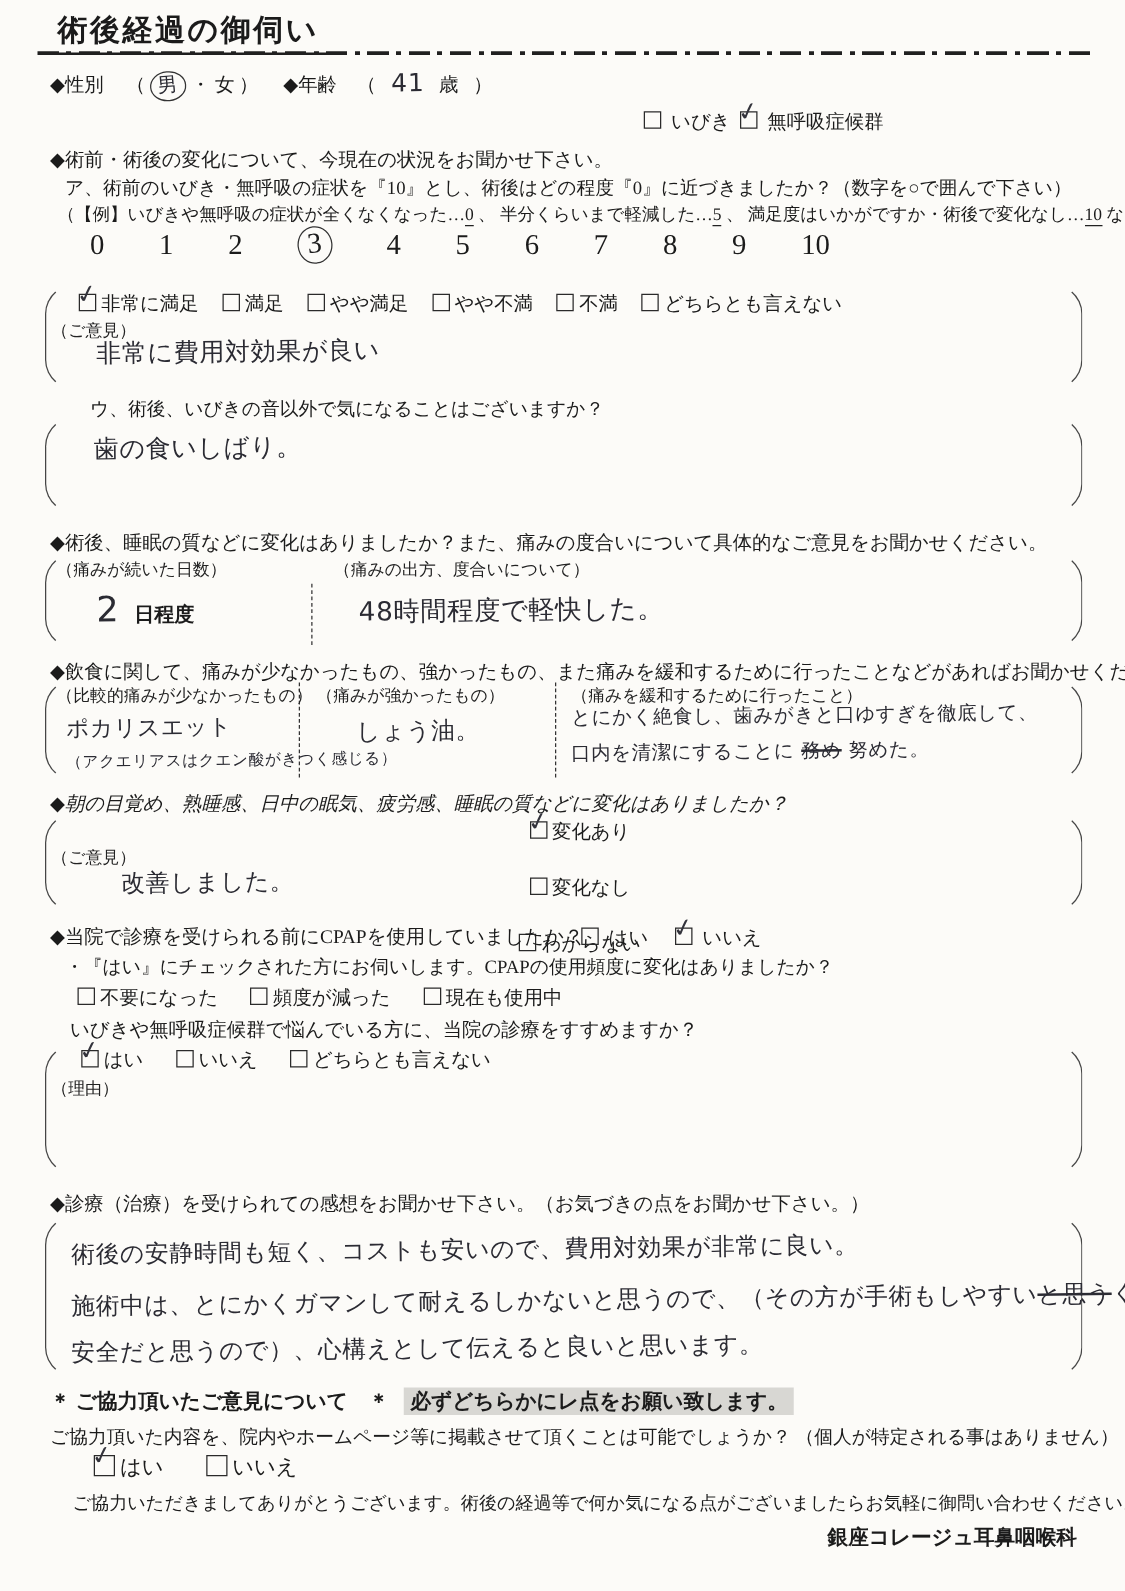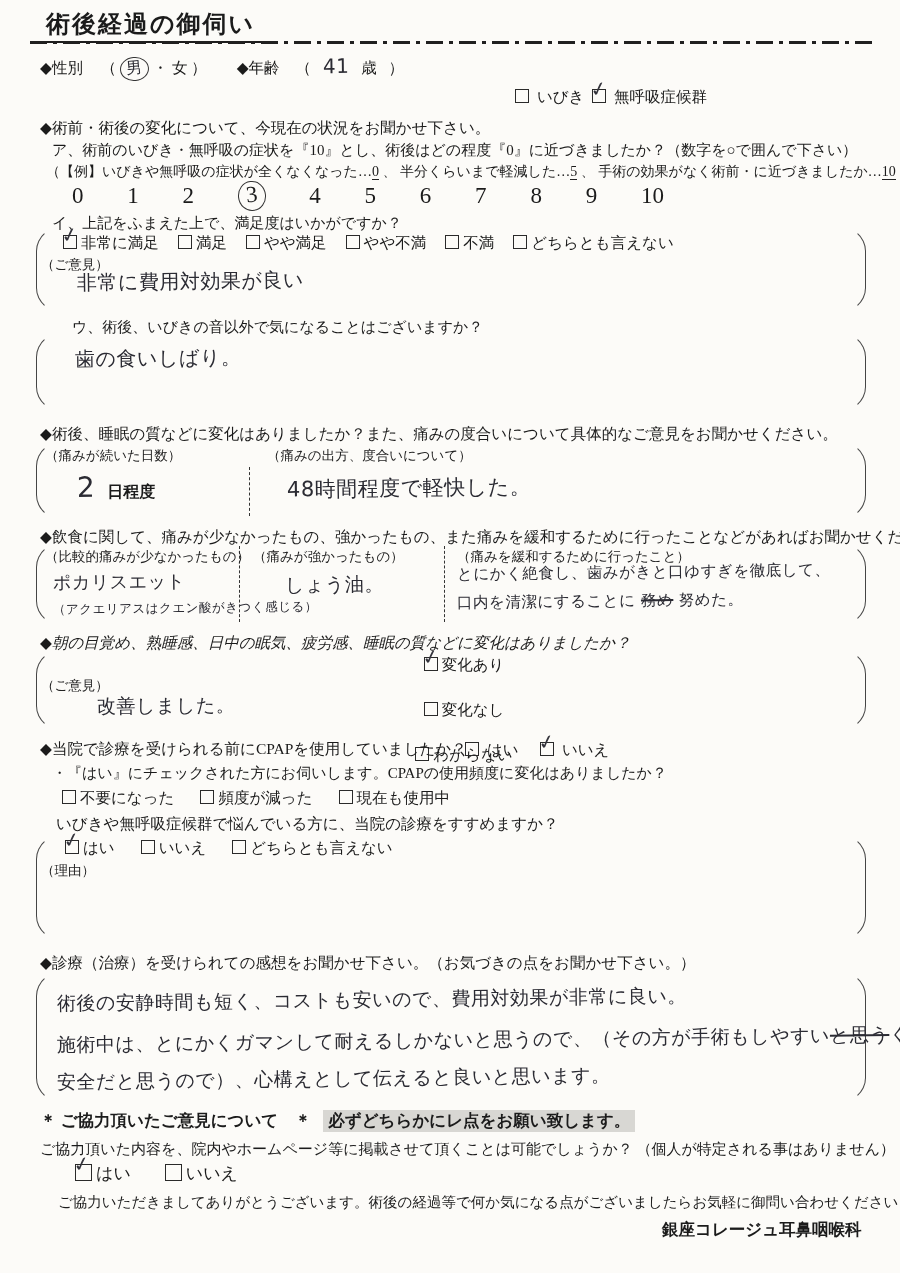--- a/index.html
+++ b/index.html
@@ -46,57 +46,56 @@
   </div>
   <div class="abs dashdot" style="top:41px;left:30px;width:842px;"></div>
 
   <div class="abs q" style="top:54px;left:40px;">
     <span>◆性別</span>
     <span style="margin-left:14px;">（</span>
     <span class="circ hw" style="font-size:16px;">男</span>
     <span>・</span>
     <span>女</span>
     <span>）</span>
-    <span style="margin-left:26px;">◆年齢</span>
+    <span style="margin-left:16px;">◆年齢</span>
     <span style="margin-left:12px;">（</span>
     <span class="hw" style="font-size:20px;margin:0 8px;">41</span>
     <span>歳</span>
     <span style="margin-left:8px;">）</span>
   </div>
 
   <div class="abs" style="top:86px;left:40px;width:830px;">
     <span class="opt abs" style="left:475px;top:1px;">
       <span class="cb"></span>
       <span>いびき</span>
     </span>
     <span class="opt abs" style="left:552px;top:1px;">
       <span class="cb on"></span>
       <span>無呼吸症候群</span>
     </span>
   </div>
 
   <div class="abs q" style="top:118px;left:40px;">◆術前・術後の変化について、今現在の状況をお聞かせ下さい。</div>
   <div class="abs sub" style="top:141px;left:52px;">ア、術前のいびき・無呼吸の症状を『10』とし、術後はどの程度『0』に近づきましたか？（数字を○で囲んで下さい）</div>
   <div class="abs ex" style="top:163px;left:46px;">
-    <span>（【例】いびきや無呼吸の症状が全くなくなった…</span><span class="u">0</span><span> 、 半分くらいまで軽減した…</span><span class="u">5</span><span> 、 手術の効果がなく術前・に近づきましたか…</span><span class="u">10</span><span> など）</span>
+    <span>（【例】いびきや無呼吸の症状が全くなくなった…</span><span class="u">0</span><span> 、 半分くらいまで軽減した…</span><span class="u">5</span><span> 、 満足度はいかがですか・術後で変化なし…</span><span class="u">10</span><span> など）</span>
   </div>
   <div class="abs scalerow" style="top:181px;left:72px;width:592px;">
     <span class="snum">0</span>
     <span class="snum">1</span>
     <span class="snum">2</span>
     <span class="snum circled">3</span>
     <span class="snum">4</span>
     <span class="snum">5</span>
     <span class="snum">6</span>
     <span class="snum">7</span>
     <span class="snum">8</span>
     <span class="snum">9</span>
     <span class="snum">10</span>
   </div>
-  <div class="abs sub" style="top:214px;left:52px;">イ、上記をふまえた上で、満足度はいかがですか？</div>
 
   <div class="abs bbox" style="top:225px;left:36px;width:828px;height:87px;">
     <div class="optrow" style="margin:7px 0 0 26px;gap:19px;">
       <span class="opt"><span class="cb on"></span><span>非常に満足</span></span>
       <span class="opt"><span class="cb"></span><span>満足</span></span>
       <span class="opt"><span class="cb"></span><span>やや満足</span></span>
       <span class="opt"><span class="cb"></span><span>やや不満</span></span>
       <span class="opt"><span class="cb"></span><span>不満</span></span>
       <span class="opt"><span class="cb"></span><span>どちらとも言えない</span></span>
     </div>

